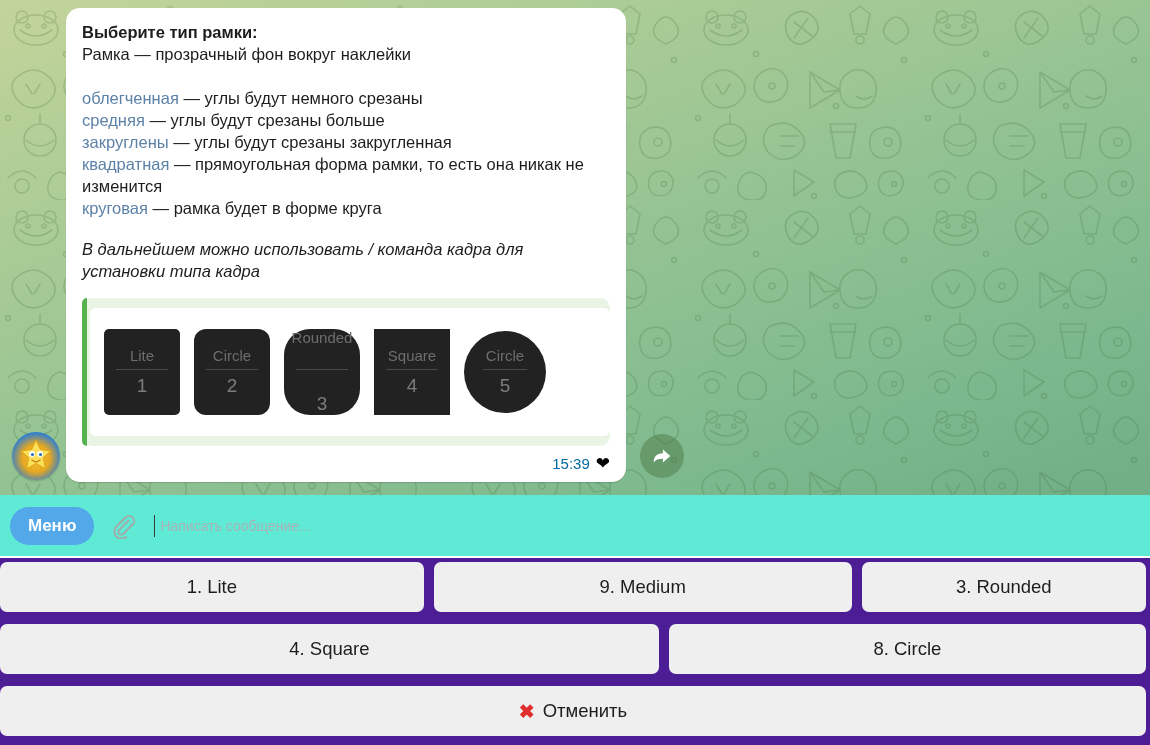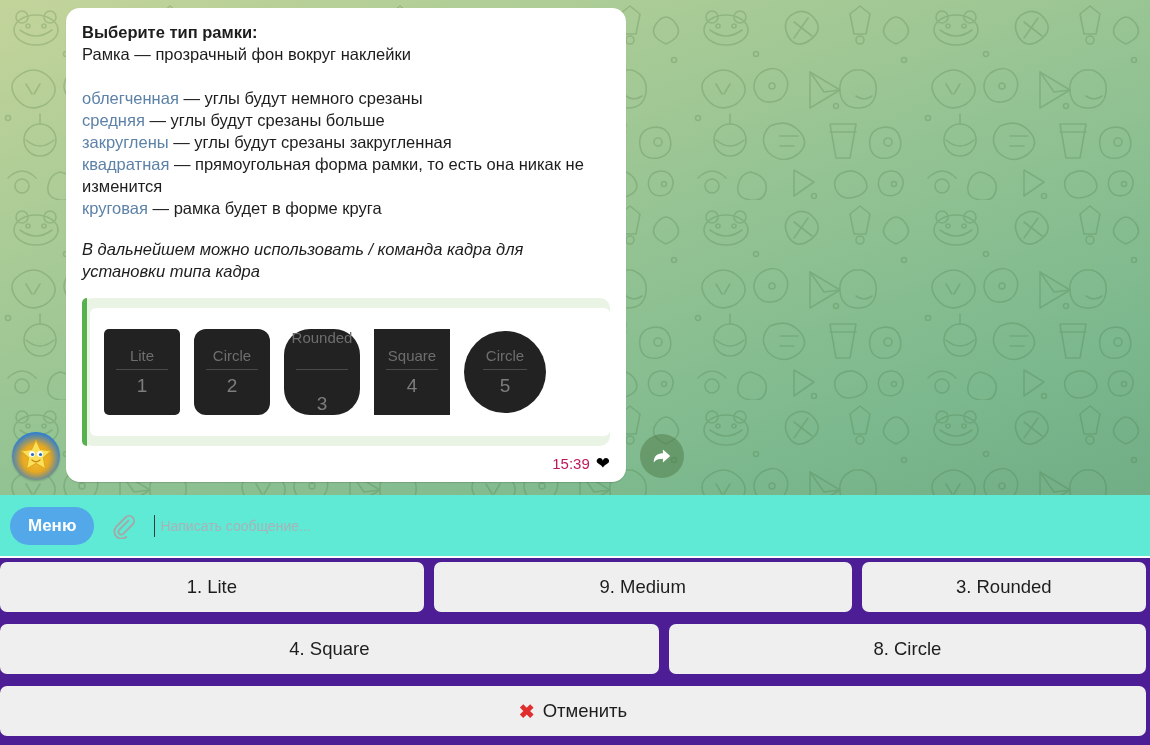--- a/index.html
+++ b/index.html
@@ -158,21 +158,21 @@
   
   .bubble-meta {
     display: flex;
     align-items: center;
     justify-content: flex-end;
     gap: 6px;
     margin-top: 6px;
     height: 22px;
   }
   .msg-time {
-    color: #be185d;
+    color: #0369a1;
     font-size: 15px;
   }
   .reaction-heart { font-size: 17px; line-height: 17px; }
 
   .forward-btn {
     position: absolute;
     left: 640px;
     top: 434px;
     width: 44px;
     height: 44px;

